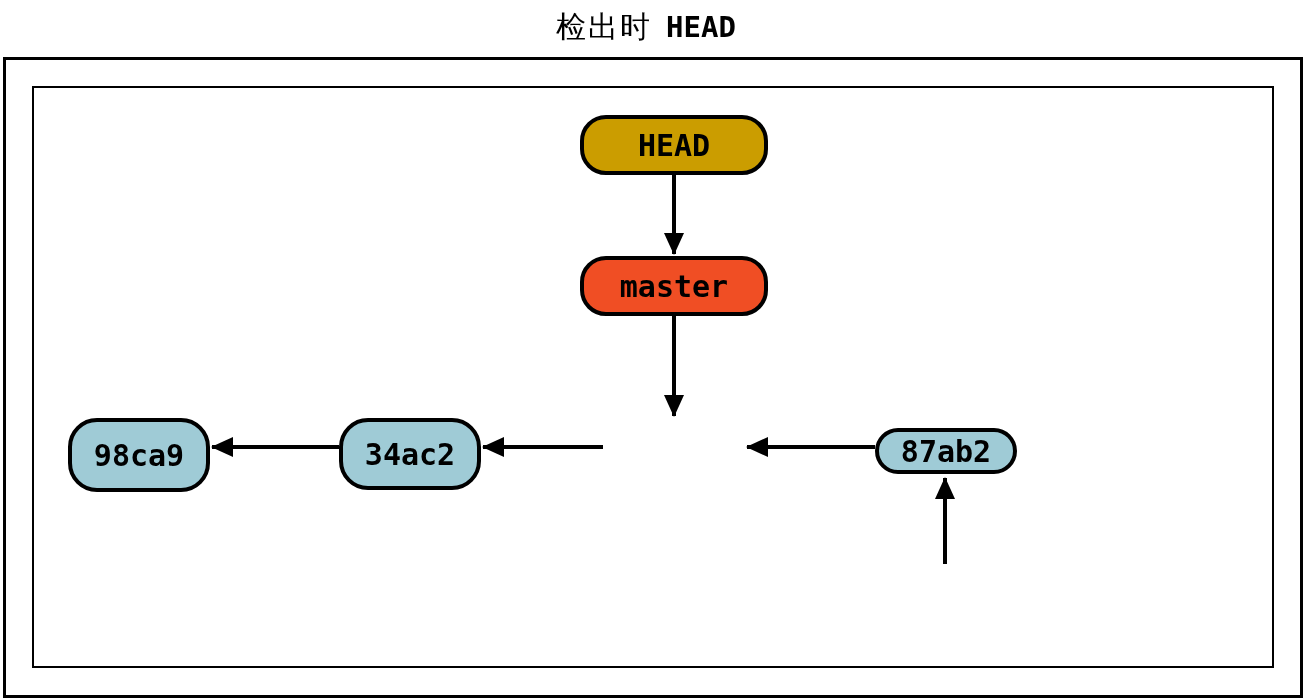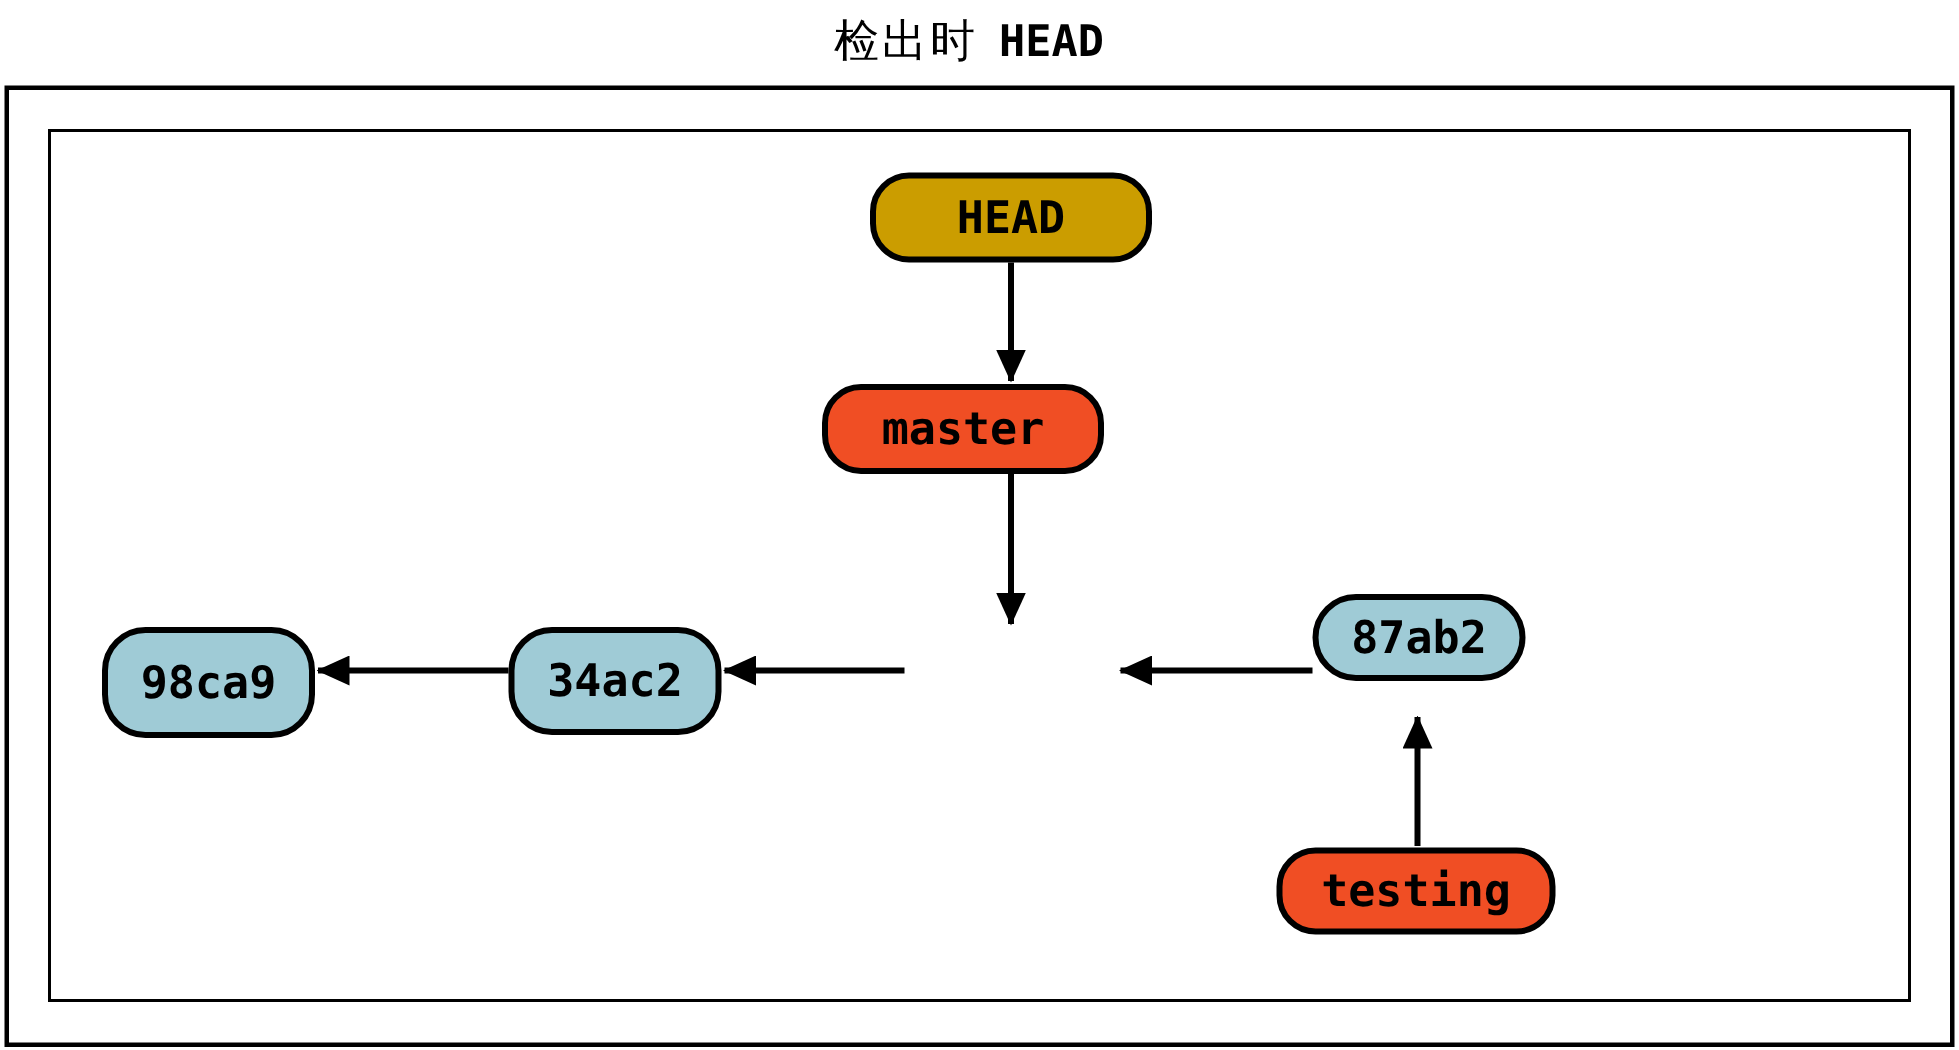--- a/index.html
+++ b/index.html
@@ -70,25 +70,25 @@
     font-family: "DejaVu Sans Mono", "Liberation Mono", monospace;
     font-weight: bold;
     font-size: 30px;
     color: #000000;
   }
   .node.head   { background: #cb9d00; border-radius: 26px; }
   .node.branch { background: #f04e24; border-radius: 26px; }
   .node.commit { background: #9fcbd6; border-radius: 29px; }
 
   #node-head    { left: 580px; top: 115px; width: 188px; height: 60px; }
-  #node-master  { left: 548px; top: 256px; width: 188px; height: 60px; }
+  #node-master  { left: 580px; top: 256px; width: 188px; height: 60px; }
   #node-98ca9   { left:  68px; top: 418px; width: 142px; height: 74px; }
   #node-34ac2   { left: 339px; top: 418px; width: 142px; height: 72px; }
   #node-f30ab   { left: 603px; top: 418px; width: 142px; height: 58px; }
-  #node-87ab2   { left: 875px; top: 396px; width: 142px; height: 58px; }
+  #node-87ab2   { left: 875px; top: 428px; width: 142px; height: 46px; }
   #node-testing { left: 851px; top: 565px; width: 186px; height: 58px; }
 
   
   #arrows {
     position: absolute;
     left: 0;
     top: 0;
     width: 1306px;
     height: 700px;
     pointer-events: none;
@@ -139,17 +139,14 @@
 
   <div id="node-34ac2" class="node commit">
     <span>34ac2</span>
   </div>
 
 
   <div id="node-87ab2" class="node commit">
     <span>87ab2</span>
   </div>
 
-  <div id="node-testing" class="node branch">
-    <span>testing</span>
-  </div>
 
 </div>
 
 </body></html>

